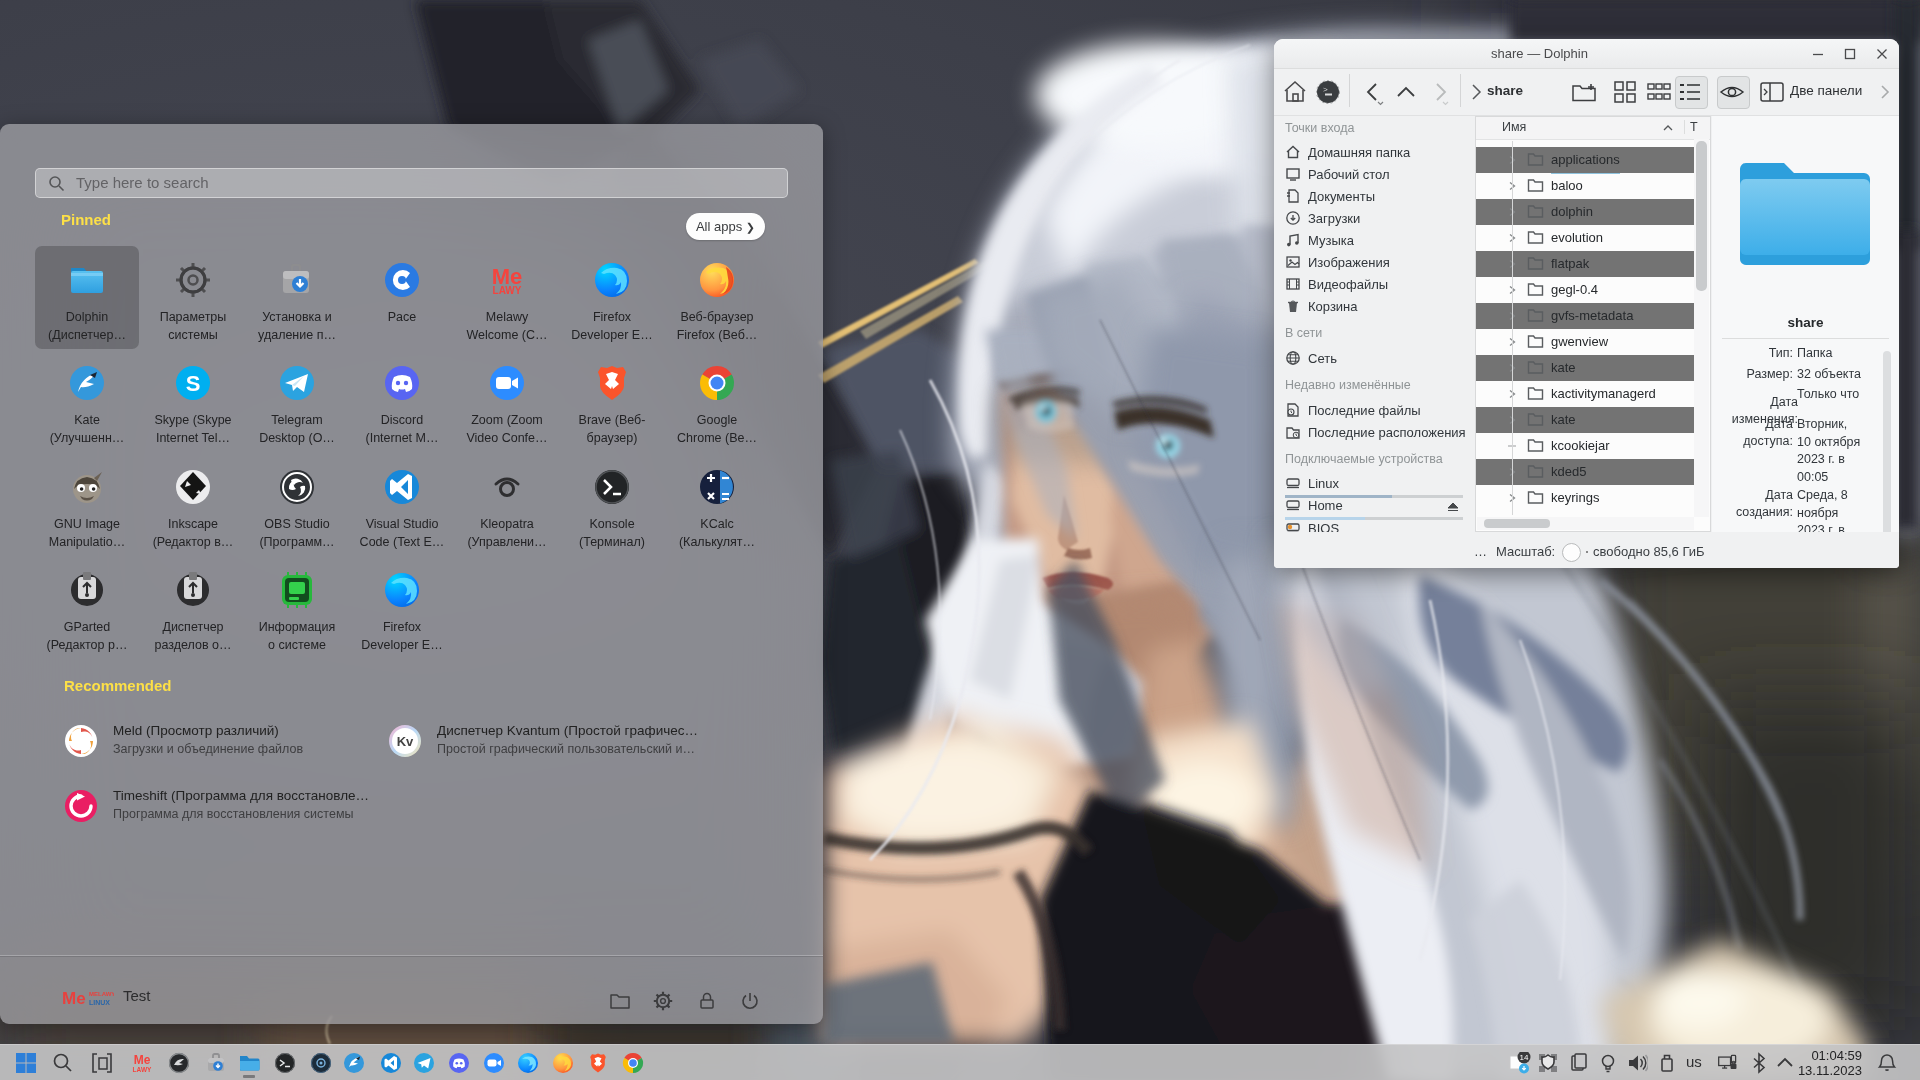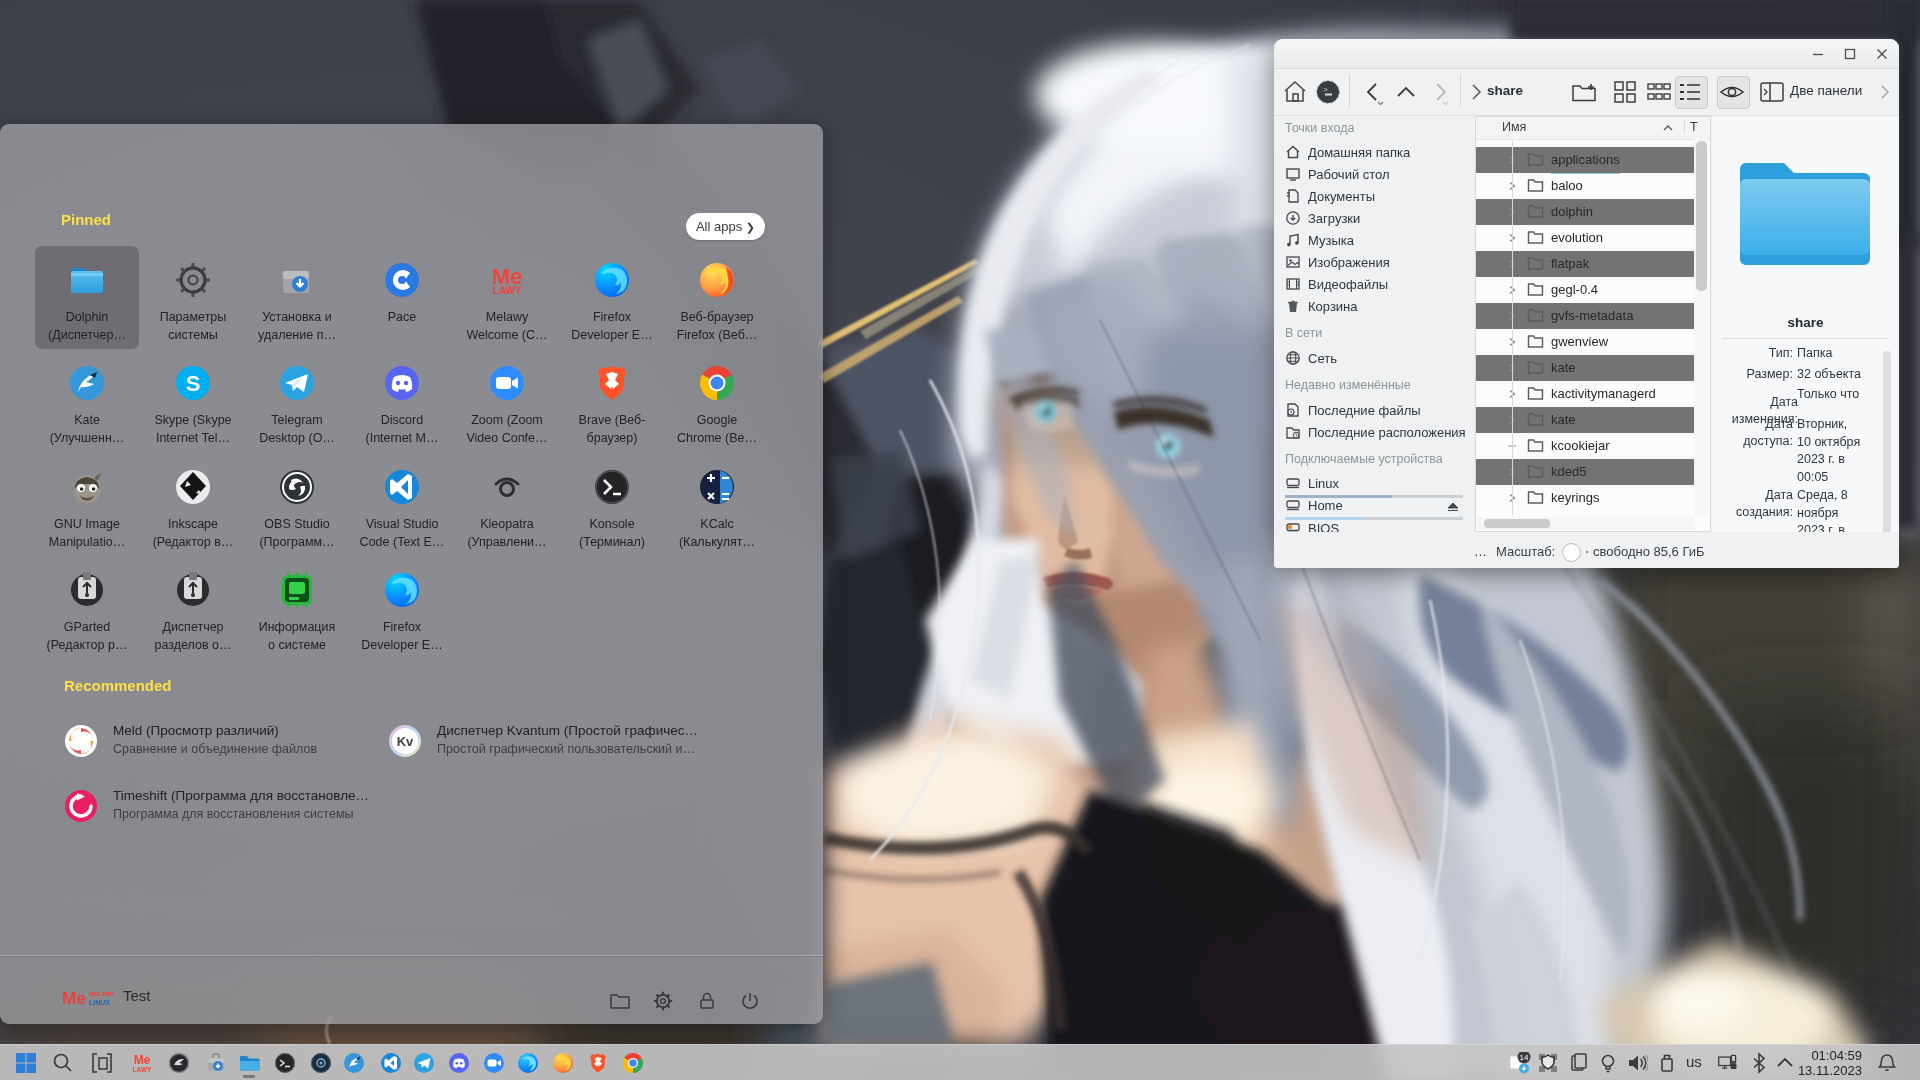--- a/index.html
+++ b/index.html
@@ -274,20 +274,24 @@
 <path d="M1520,640 Q1580,800 1560,980" stroke-width="2.5" opacity="0.6"></path>
 </g>
 <g filter="url(#b1)" fill="none" stroke="#33343c">
 <path d="M1100,320 Q1180,480 1260,640" stroke-width="1.5" opacity="0.35"></path>
 <path d="M1300,560 Q1360,720 1420,860" stroke-width="1.5" opacity="0.35"></path>
 </g>
 </svg>
 </div>
 
 <div id="menu">
+<div class="search"><svg width="17" height="17" viewBox="0 0 17 17">
+        <circle cx="7" cy="7" r="5" fill="none" stroke="#555658" stroke-width="1.6"></circle>
+        <line x1="11" y1="11" x2="15.5" y2="15.5" stroke="#555658" stroke-width="1.6"></line>
+      </svg>Type here to search</div>
 <div class="mhead" style="left:61px;top:87px;">Pinned</div>
 <div class="allapps">All apps <span style="font-size:11px;">❯</span></div>
 <div id="grid">
 <div class="tile sel" style="left:35px;top:122px;">
         <svg class="ic" viewBox="0 0 42 42">
           <defs>
             <linearGradient id="fld0" x1="0" y1="0" x2="0" y2="1">
               <stop offset="0" stop-color="#59c1f0"></stop>
               <stop offset="1" stop-color="#2f9fe0"></stop>
             </linearGradient>
@@ -544,21 +548,21 @@
 <div class="rec" style="left:64px;top:596px;">
  <svg class="ric" viewBox="0 0 34 34">
         <circle cx="17" cy="17" r="16" fill="#fff"></circle>
         <path d="M17 4 A13 13 0 0 1 29 17 A9 9 0 0 0 17 8 Z" fill="#e2574c"></path>
         <path d="M29 17 A13 13 0 0 1 17 30 A9 9 0 0 0 26 17 Z" fill="#f0a13c"></path>
         <path d="M17 30 A13 13 0 0 1 5 17 A9 9 0 0 0 17 26 Z" fill="#e2574c"></path>
         <path d="M5 17 A13 13 0 0 1 17 4 A9 9 0 0 0 8 17 Z" fill="#f0a13c"></path>
         <circle cx="17" cy="17" r="5" fill="#fff"></circle>
       </svg>
  <div class="rt">Meld (Просмотр различий)</div>
-      <div class="rs">Сравнение и объединение файлов</div>
+      <div class="rs">Загрузки и объединение файлов</div>
 </div>
 <div class="rec" style="left:388px;top:596px;">
  <svg class="ric" viewBox="0 0 34 34">
         <defs>
           <linearGradient id="kvg" x1="0" y1="0" x2="1" y2="1">
             <stop offset="0" stop-color="#f7b4d0"></stop>
             <stop offset="0.5" stop-color="#b9d9f7"></stop>
             <stop offset="1" stop-color="#f5e6b8"></stop>
           </linearGradient>
         </defs>
@@ -605,20 +609,21 @@
     </svg>
 <svg class="fico" style="left:739px;" viewBox="0 0 22 22">
       <g fill="none" stroke="#3c3c3e" stroke-width="1.6">
         <path d="M11 3 V11"></path>
         <path d="M7 5.5 a7 7 0 1 0 8 0"></path>
       </g>
     </svg>
 </div>
 <div id="dolphin">
 <div class="tbar">
+      <span style="position:absolute;left:0;right:94px;top:0;">share — Dolphin</span>
 <svg class="wbtn" style="right:74px;" viewBox="0 0 14 14">
         <line x1="2" y1="7.5" x2="12" y2="7.5" stroke="#4a4a4c" stroke-width="1.3"></line>
       </svg>
 <svg class="wbtn" style="right:42px;" viewBox="0 0 14 14">
         <rect x="2.5" y="2.5" width="9" height="9" fill="none" stroke="#4a4a4c" stroke-width="1.3"></rect>
       </svg>
 <svg class="wbtn" style="right:10px;" viewBox="0 0 14 14">
         <path d="M2.5 2.5 L11.5 11.5 M11.5 2.5 L2.5 11.5" stroke="#4a4a4c" stroke-width="1.3"></path>
       </svg>
 </div>

